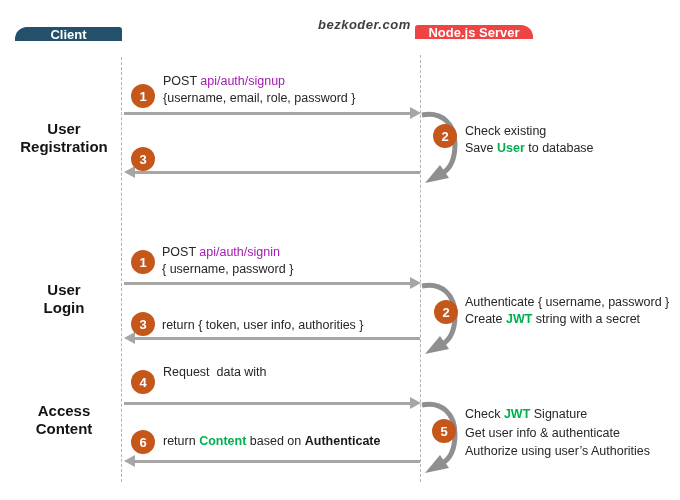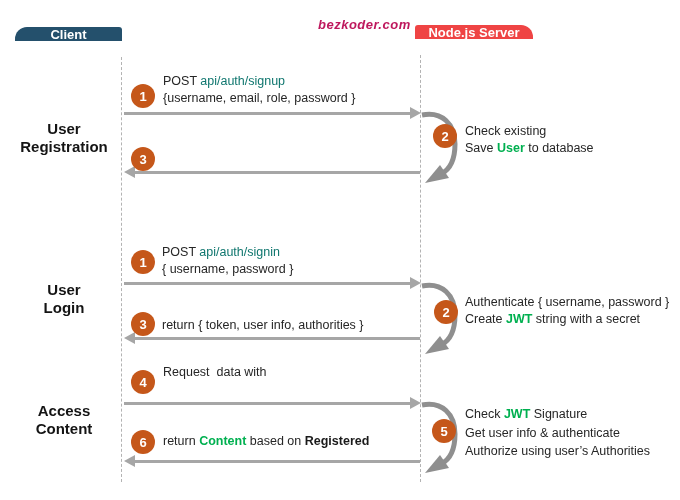--- a/index.html
+++ b/index.html
@@ -1,40 +1,40 @@
 <!DOCTYPE html>
 <html><head>
 <meta charset="utf-8">
 <style>
   html,body { margin:0; padding:0; background:#fff; }
   .canvas { position:relative; width:680px; height:500px; background:#ffffff;
             font-family:"Liberation Sans",sans-serif; color:#262626; overflow:hidden; }
 
   .watermark { position:absolute; left:318px; top:17px; font-style:italic; font-weight:bold;
-               font-size:13px; color:#be185d; letter-spacing:.5px; }
+               font-size:13px; color:#404040; letter-spacing:.5px; }
 
   .actor { position:absolute; height:14px; display:flex; align-items:center; justify-content:center;
            color:#fff; font-weight:bold; font-size:13px; }
   .actor.client { left:15px;  top:27px; width:107px; background:#24506C; border-radius:12px 3px 0 0; }
   .actor.server { left:415px; top:25px; width:118px; background:#ef4444; border-radius:3px 12px 0 0; }
 
   .lifeline { position:absolute; width:0; border-left:1px dashed #B3B3B3; }
 
   .flow-label { position:absolute; left:6px; width:116px; text-align:center;
                 font-weight:bold; font-size:15px; line-height:18px; color:#141414; }
 
   .step { position:absolute; width:24px; height:24px; border-radius:50%; background:#C5571A;
           color:#fff; font-weight:bold; font-size:13px; display:flex; align-items:center;
           justify-content:center; z-index:3; }
 
   .msg { position:absolute; font-size:12.5px; line-height:17px; }
   .msg.lh18 { line-height:18.5px; }
   .msg .line { white-space:pre; }
   .kw   { color:#00B050; font-weight:bold; }
-  .link { color:#0f766e;margin-top:21px; }
+  .link { color:#a21caf;margin-top:21px; }
   .b    { font-weight:bold; color:#1a1a1a; }
 
   .h-arrow { position:absolute; height:3px; background:#A6A6A6; z-index:1; }
   .h-arrow.right { left:124px; width:286px; }
   .h-arrow.right::after { content:""; position:absolute; right:-11px; top:-5px; width:0; height:0;
             border-left:11px solid #A6A6A6; border-top:6px solid transparent; border-bottom:6px solid transparent; }
   .h-arrow.left { left:135px; width:285px; }
   .h-arrow.left::before { content:""; position:absolute; left:-11px; top:-5px; width:0; height:0;
             border-right:11px solid #A6A6A6; border-top:6px solid transparent; border-bottom:6px solid transparent; }
 
@@ -127,17 +127,17 @@
   </svg>
   <div class="step" style="left:432px;top:419px">5</div>
   <div class="msg lh18" style="left:465px;top:405px">
     <div class="line"><span>Check </span><span class="kw">JWT</span><span> Signature</span></div>
     <div class="line">Get user info &amp; authenticate</div>
     <div class="line">Authorize using user’s Authorities</div>
   </div>
 
   <div class="step" style="left:131px;top:430px">6</div>
   <div class="msg" style="left:163px;top:433px">
-    <div class="line"><span>return </span><span class="kw">Content</span><span> based on </span><span class="b">Registered</span></div>
+    <div class="line"><span>return </span><span class="kw">Content</span><span> based on </span><span class="b">Authenticate</span></div>
   </div>
   <div class="h-arrow left" style="top:460px"></div>
 
 </div>
 
 </body></html>

